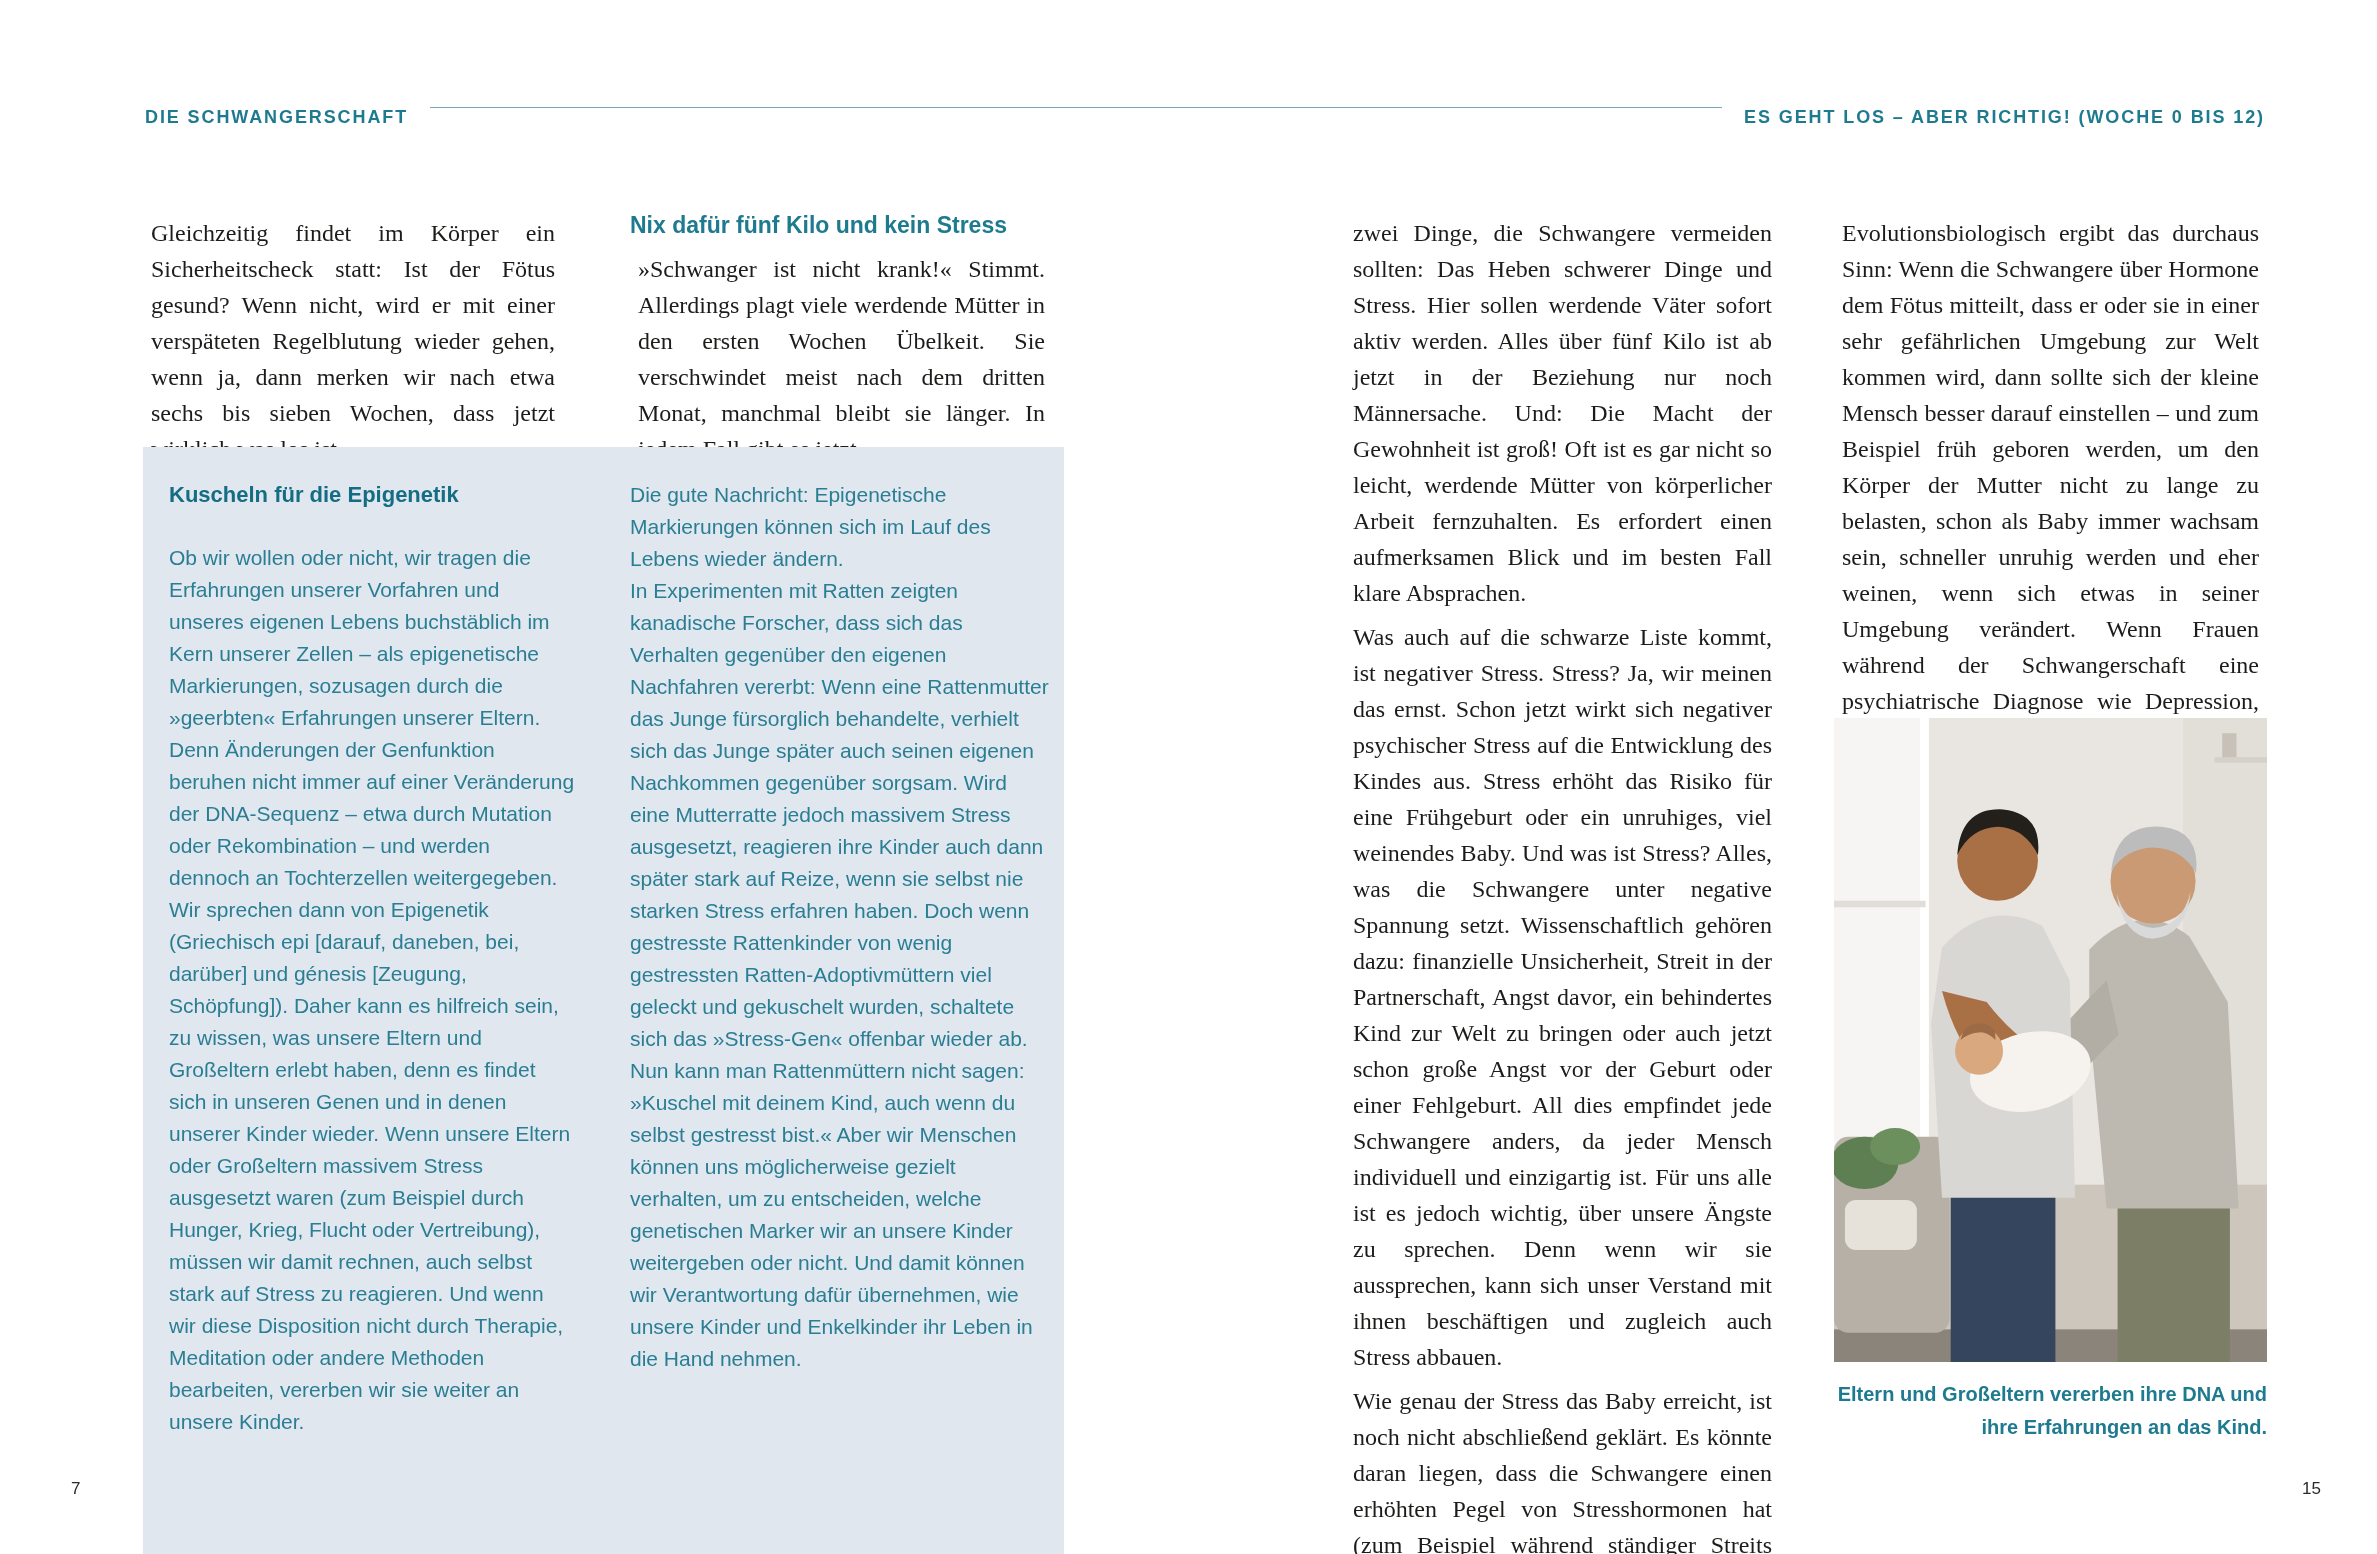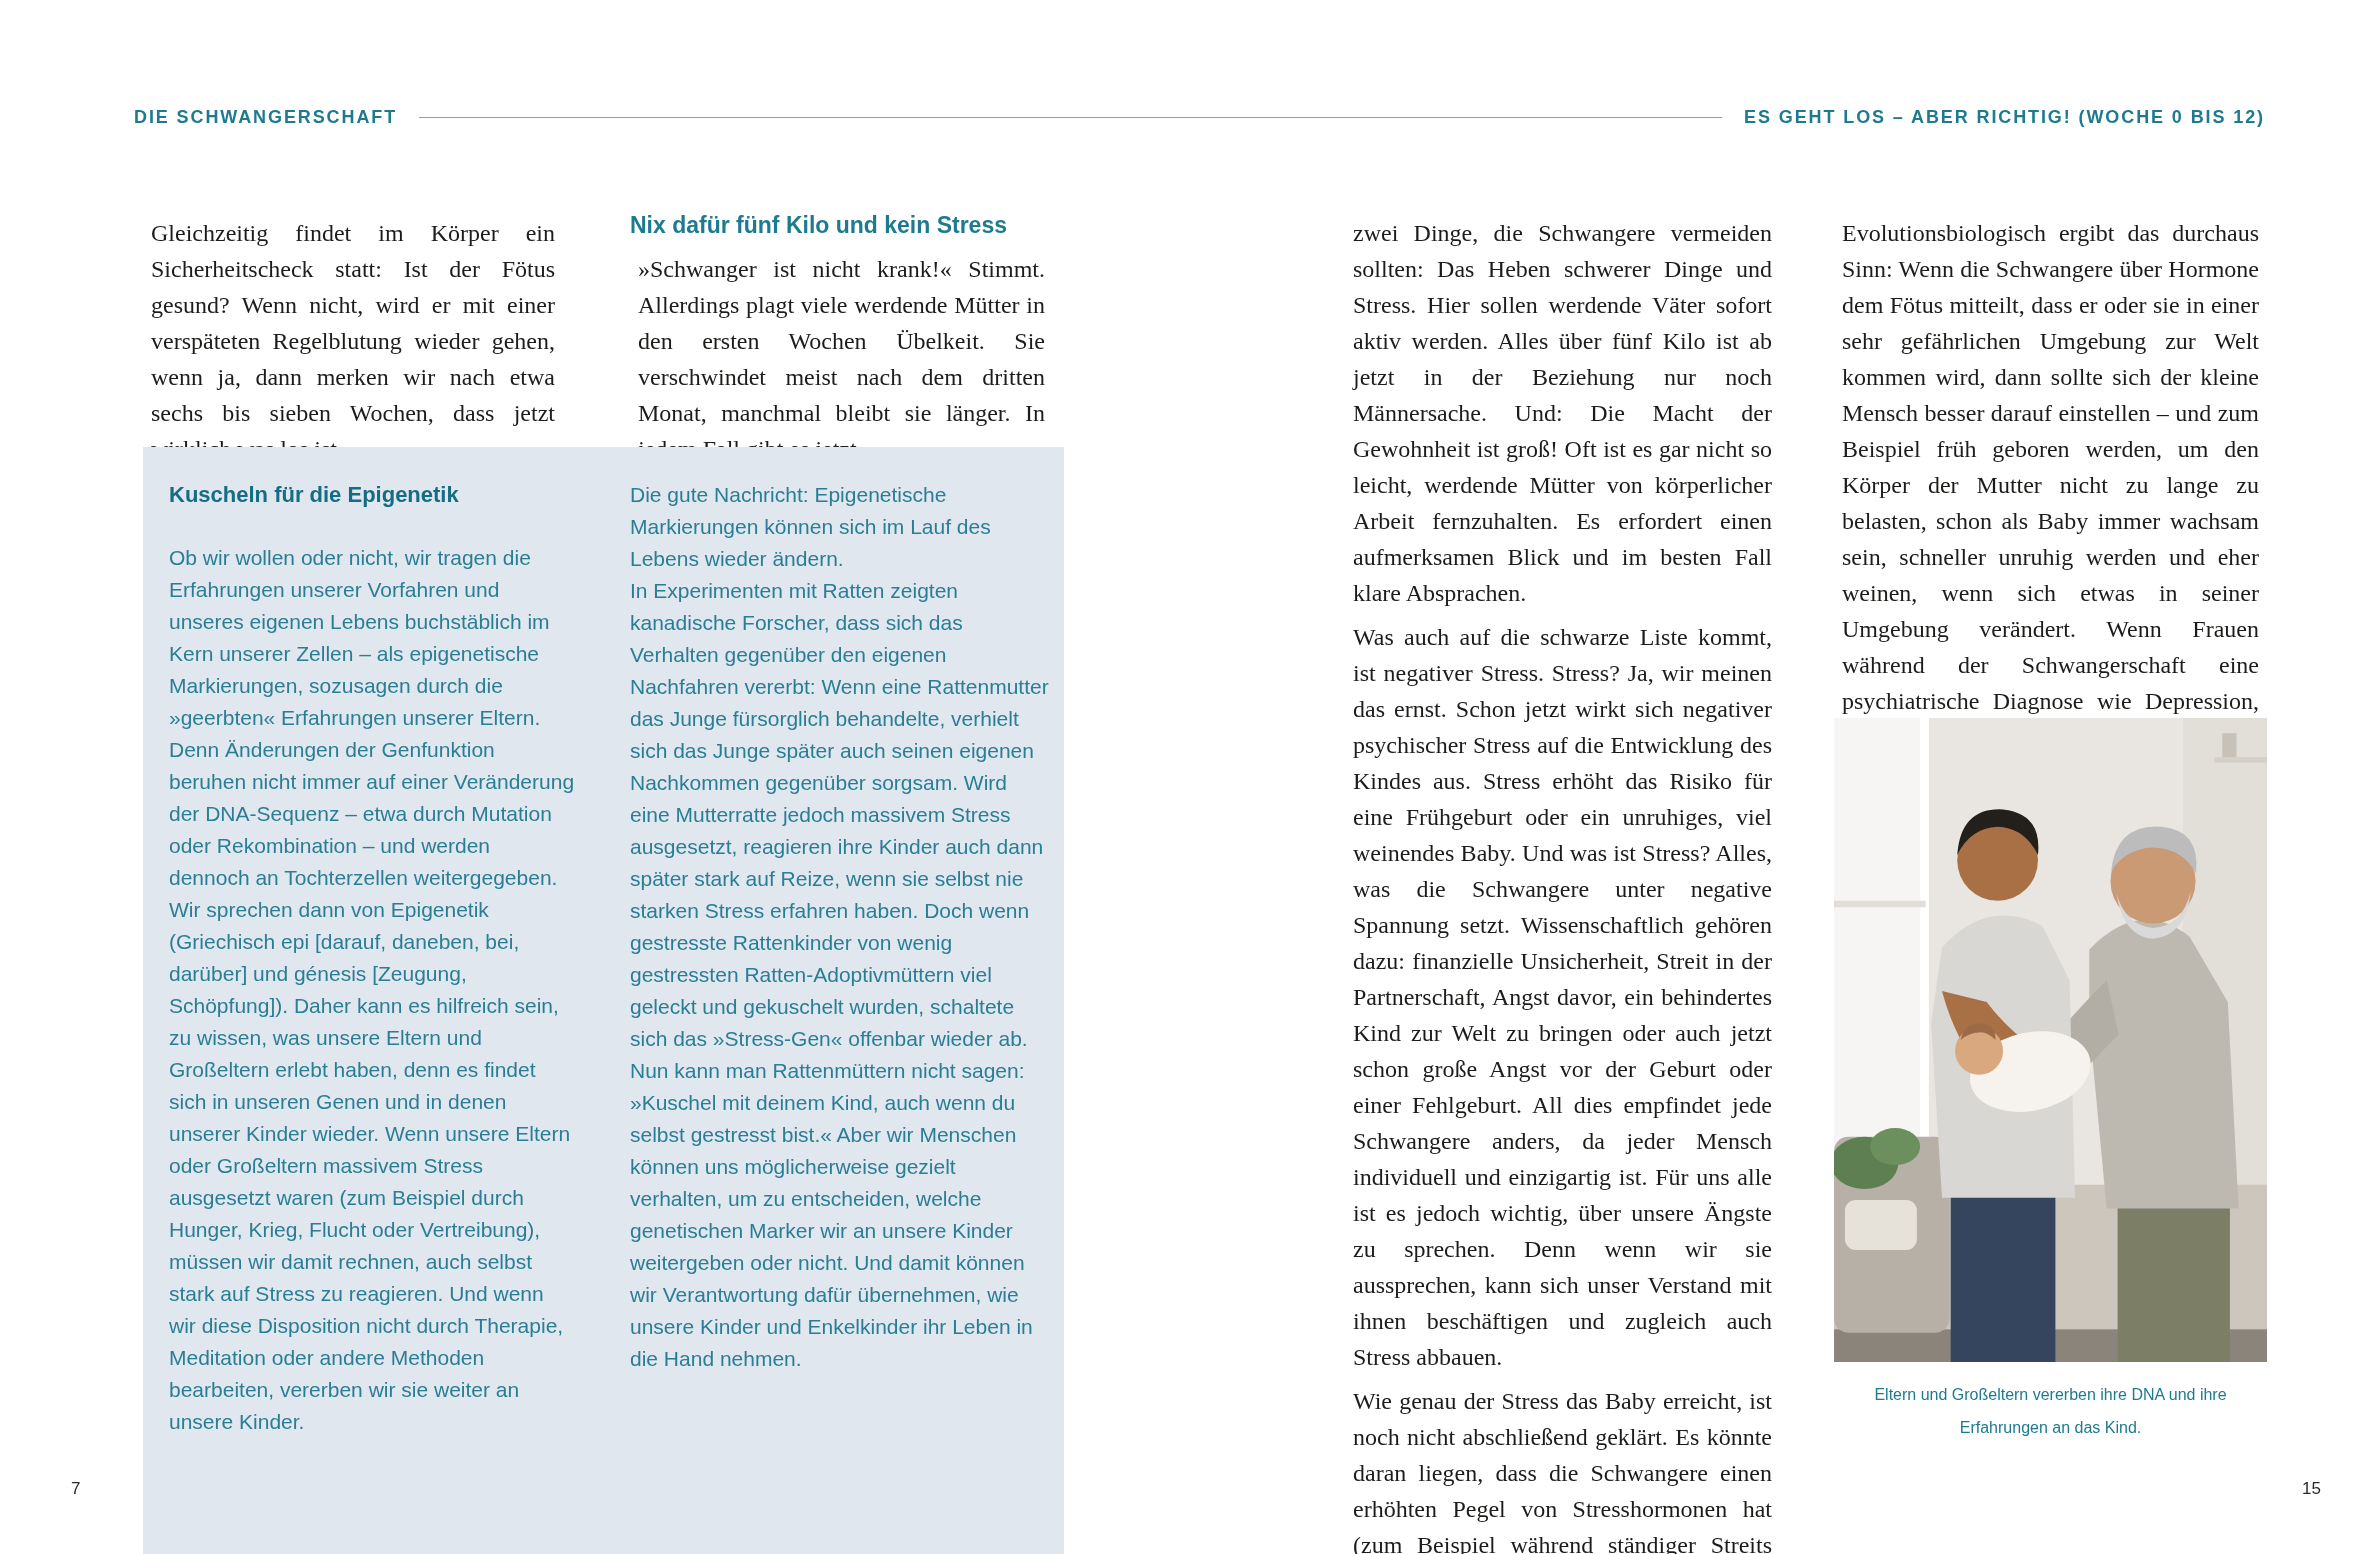--- a/index.html
+++ b/index.html
@@ -9,25 +9,24 @@
     height: 1555px;
     background: #ffffff;
     font-family: "Liberation Serif", serif;
     color: #1c1c1a;
     overflow: hidden;
   }
 
   
   .header-row {
     position: absolute;
-    left: 134px;
+    left: 145px;
     right: 112px;
     top: 107px;
     display: flex;
-    align-items: center;
     gap: 22px;
   }
   .header-label {
     font-family: "Liberation Sans", sans-serif;
     font-size: 18px;
     font-weight: 700;
     letter-spacing: 1.9px;
     color: #1e7a8f;
     white-space: nowrap;
   }
@@ -102,25 +101,25 @@
     height: 644px;
     overflow: hidden;
   }
   .photo svg { display: block; width: 100%; height: 100%; }
   .photo-caption {
     position: absolute;
     left: 1834px;
     top: 1378px;
     width: 433px;
     font-family: "Liberation Sans", sans-serif;
-    font-size: 16px;
+    font-size: 20px;
     line-height: 33px;
-    font-weight: 400;
+    font-weight: 700;
     color: #1e7a8f;
-    text-align: center;
+    text-align: right;
   }
 
   
   .folio {
     position: absolute;
     top: 1479px;
     font-family: "Liberation Sans", sans-serif;
     font-size: 17px;
     color: #2a2a28;
   }

